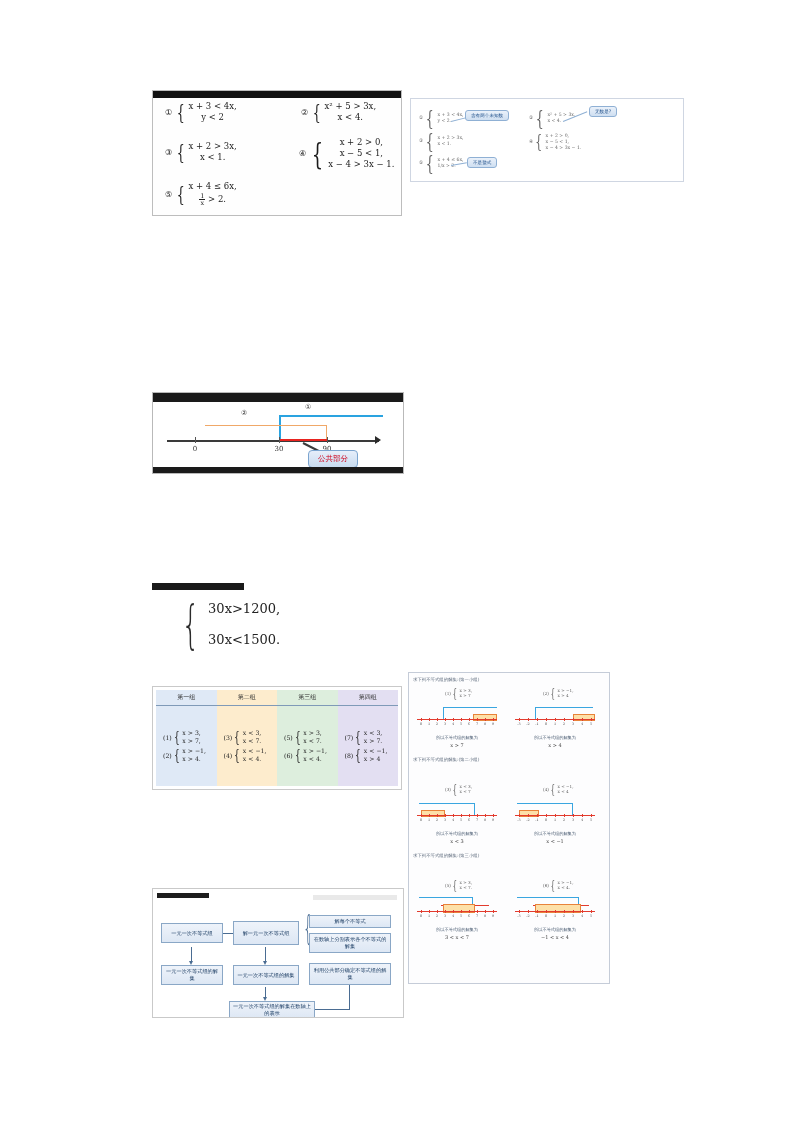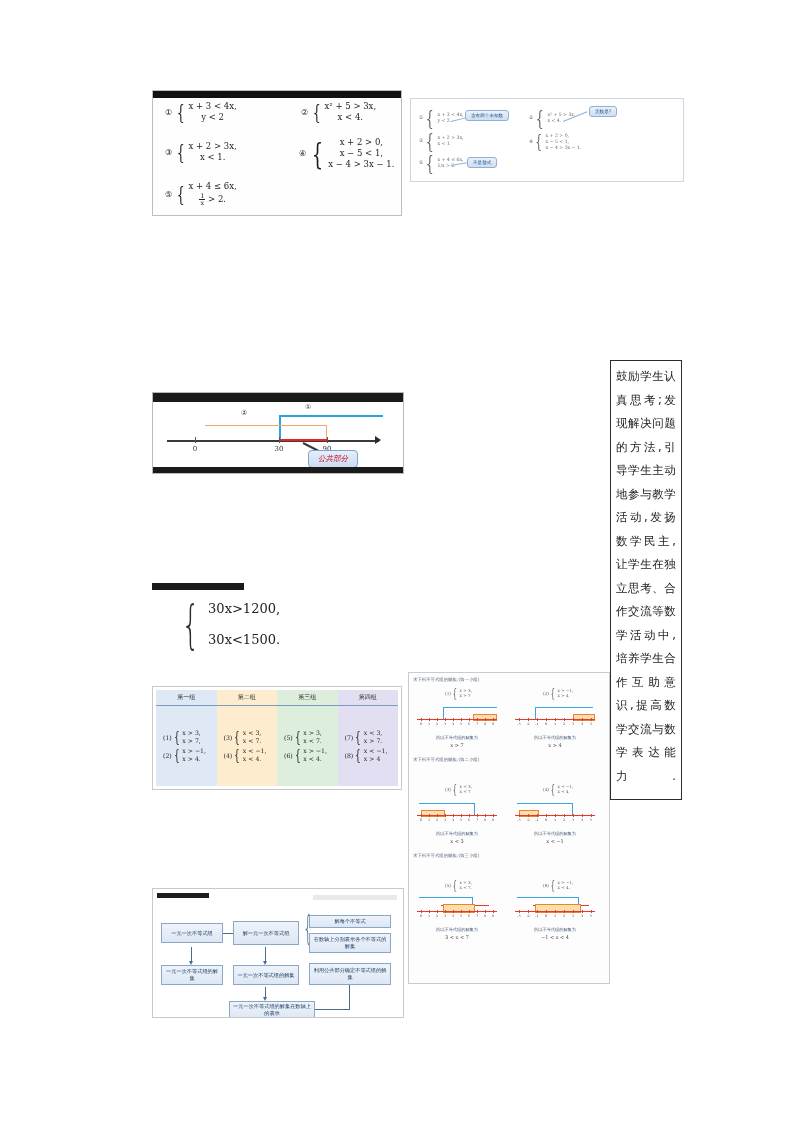--- a/index.html
+++ b/index.html
@@ -272,21 +272,21 @@
 
     <div class="nl-tick" style="left:42px;"></div>
     <div class="nl-tick" style="left:126px;"></div>
     <div class="nl-tick" style="left:174px;"></div>
 
     <div class="nl-lab" style="left:42px;">0</div>
     <div class="nl-lab" style="left:126px;">30</div>
     <div class="nl-lab" style="left:174px;">90</div>
 
     <div class="bubble-tail" style="left:150px;top:49px;width:38px;transform:rotate(27deg);height:2px;"></div>
-    <div class="bubble" style="left:155px;top:57px;font-style:italic;">公共部分</div>
+    <div class="bubble" style="left:155px;top:57px;">公共部分</div>
 
     <div class="botbar"></div>
   </div>
 
   <div class="panel" id="panel-system">
     <div class="capbar"></div>
     <div class="sys-wrap">
       <span class="sys-brace">{</span>
       <span class="sys-rows">
         <span>30x&gt;1200,</span>
@@ -653,17 +653,14 @@
       <div class="ex-tlab" style="left:67px;">4</div>
       <div class="ex-tlab" style="left:76px;">5</div>
     </div>
     <div class="ex-cap" style="left:104px;top:254px;width:84px;">
       <span>所以不等式组的解集为</span>
       <span class="ex-ans">−1 &lt; x &lt; 4</span>
     </div>
 
   </div>
 
-  <div id="right-col">
-    <div class="txt">鼓励学生认真思考;发现解决问题的方法,引导学生主动地参与教学活动,发扬数学民主,让学生在独立思考、合作交流等数学活动中,培养学生合作互助意识,提高数学交流与数学表达能力.</div>
-  </div>
 
 </div>
 
 </body></html>

